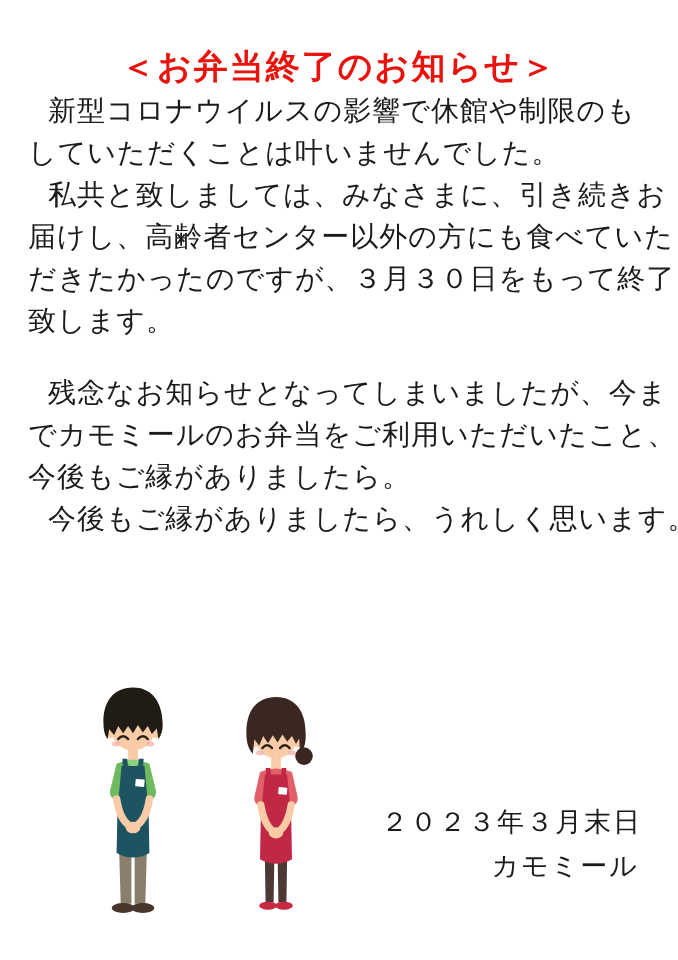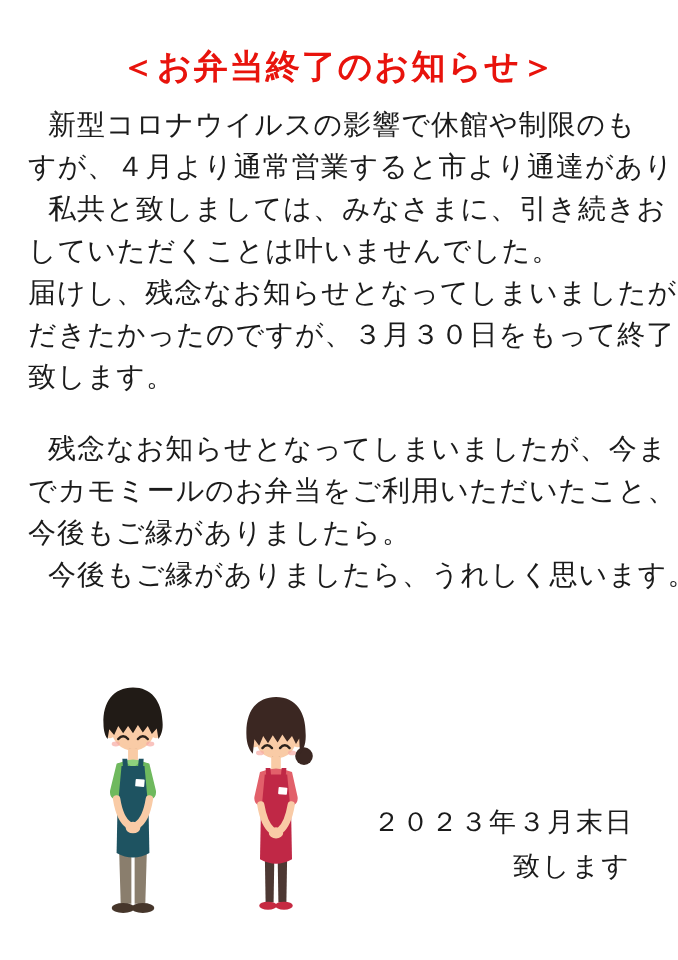--- a/index.html
+++ b/index.html
@@ -16,62 +16,60 @@
   .notice-title {
     margin-top:42px;
     text-align:center;
     font-size:34px;
     line-height:48px;
     font-weight:bold;
     letter-spacing:2px;
     color:var(--title-red);
   }
   .body-text {
-    margin-top:14px;
     padding:0 28px;
     font-size:28px;
     line-height:42px;
     letter-spacing:1px;
   }
   .line { white-space:nowrap; }
   .line.indent { text-indent:20px; }
   .para-gap { height:30px; }
   .figures {
     position:absolute;
     top:684px; left:92px;
     display:flex;
     align-items:flex-start;
     gap:62px;
   }
   .figures svg { display:block; }
   .fig-woman { margin-top:6px; }
   .signature {
     position:absolute;
-    top:800px; right:44px;
+    top:800px; right:36px;
     text-align:right;
     font-size:27px;
     line-height:44px;
     letter-spacing:2px;
     color:#1b1b1b;
   }
   .signature .sig-name { padding-right:3px; }
 </style>
 </head>
 <body>
 
 <div class="page" style="--title-red: #e8130c;">
 
   <div class="notice-title">＜お弁当終了のお知らせ＞</div>
 
   <div class="body-text">
     <div class="line indent">新型コロナウイルスの影響で休館や制限のも</div>
-    <div class="line">すが、４月より通常営業すると市より通達があり</div>
+    <div class="line">していただくことは叶いませんでした。</div>
     <div class="line indent">私共と致しましては、みなさまに、引き続きお</div>
-    <div class="line">していただくことは叶いませんでした。</div>
-    <div class="line">届けし、残念なお知らせとなってしまいましたが</div>
+    <div class="line">届けし、高齢者センター以外の方にも食べていた</div>
     <div class="line">だきたかったのですが、３月３０日をもって終了</div>
     <div class="line">致します。</div>
     <div class="para-gap"></div>
     <div class="line indent">残念なお知らせとなってしまいましたが、今ま</div>
     <div class="line">でカモミールのお弁当をご利用いただいたこと、</div>
     <div class="line">今後もご縁がありましたら。</div>
     <div class="line indent">今後もご縁がありましたら、うれしく思います。</div>
   </div>
 
   <div class="figures">
@@ -155,16 +153,16 @@
       <ellipse cx="50" cy="175" rx="9" ry="7" fill="#f9cba6"></ellipse>
 
       <ellipse cx="40" cy="266" rx="11" ry="5" fill="#c62a42"></ellipse>
       <ellipse cx="60" cy="266" rx="11" ry="5" fill="#c62a42"></ellipse>
     </svg>
 
   </div>
 
   <div class="signature">
     <div class="sig-date">２０２３年３月末日</div>
-    <div class="sig-name">致します</div>
+    <div class="sig-name">カモミール</div>
   </div>
 
 </div>
 
 </body></html>

